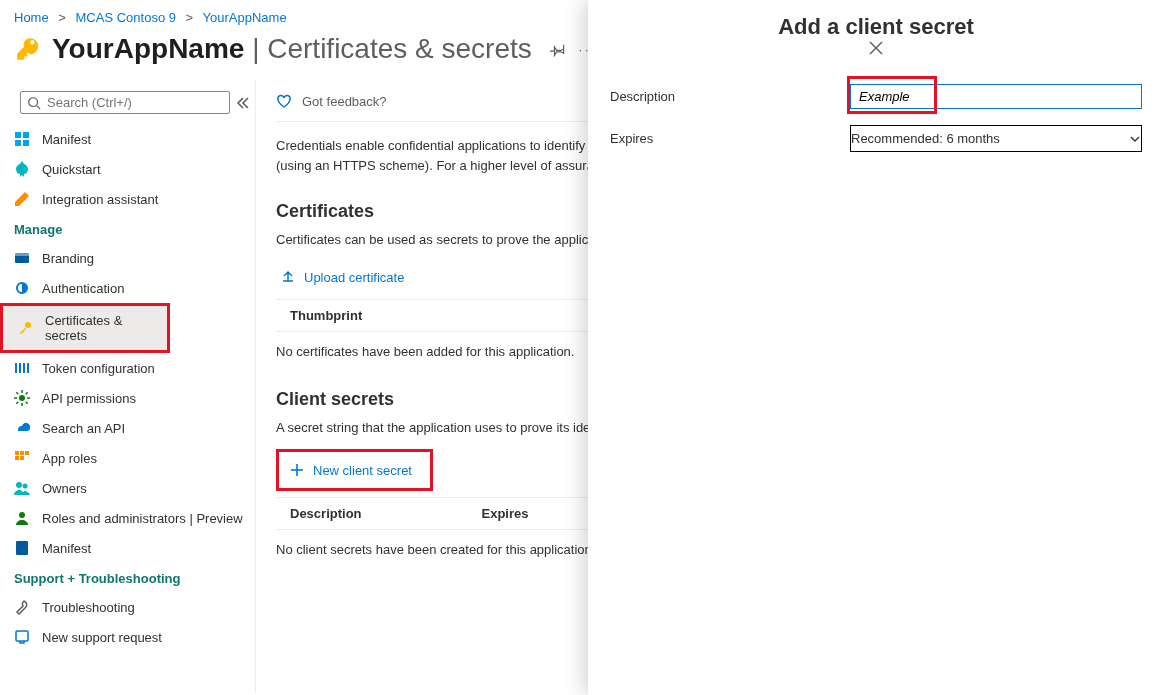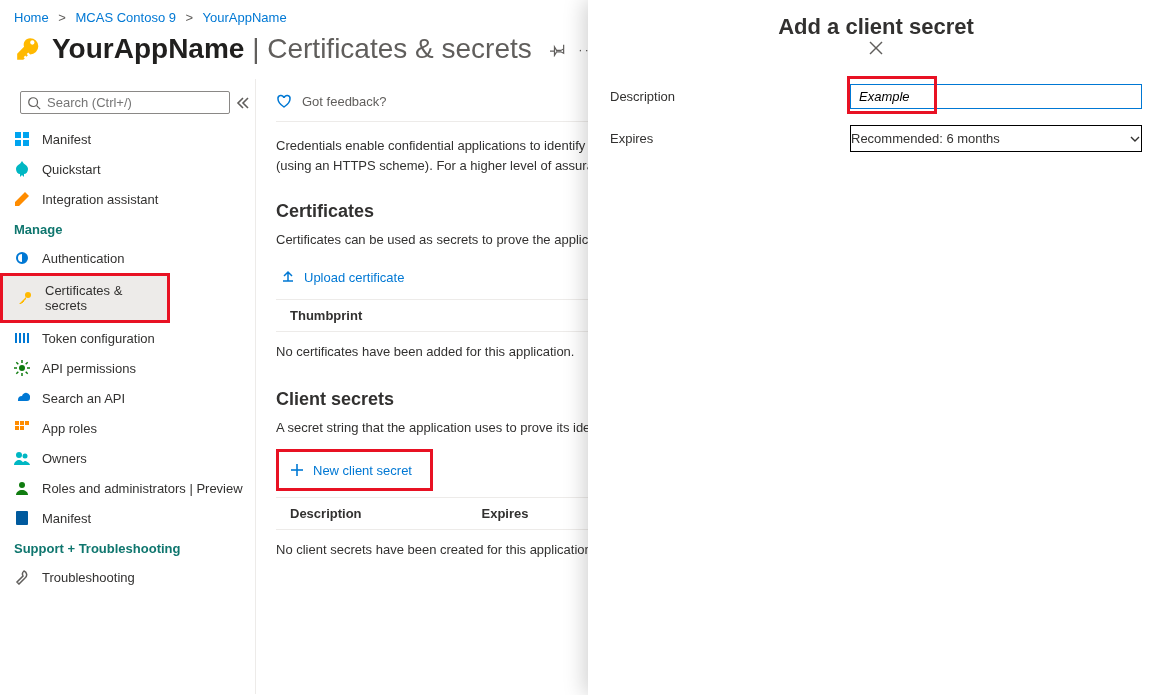--- a/index.html
+++ b/index.html
@@ -133,20 +133,29 @@
           <svg viewBox="0 0 16 16" width="16" height="16" fill="currentColor">
             <path d="M3 13L13 3l-2-2L1 11v4h4l10-10-2-2"></path>
           </svg>
         </span>
       <span>Integration assistant</span>
     </div>
 
     <div class="nav-header">Manage</div>
 
     <div class="nav-item">
+      <span class="ic c-dblue">
+          <svg viewBox="0 0 16 16" width="16" height="16" fill="currentColor">
+            <rect x="1" y="3" width="14" height="10" rx="1"></rect>
+            <rect x="1" y="3" width="14" height="3" fill="#fff" opacity="0.4"></rect>
+          </svg>
+        </span>
+      <span>Branding</span>
+    </div>
+    <div class="nav-item">
       <span class="ic c-blue">
           <svg viewBox="0 0 16 16" width="16" height="16" fill="none" stroke="currentColor" stroke-width="2">
             <circle cx="8" cy="8" r="5"></circle>
             <path d="M8 3a5 5 0 0 1 0 10" fill="currentColor" stroke="none"></path>
           </svg>
         </span>
       <span>Authentication</span>
     </div>
 
     <div class="hlbox-wide" style="width:170px; margin-left:0;">
@@ -231,20 +240,29 @@
 
     <div class="nav-header">Support + Troubleshooting</div>
 
     <div class="nav-item">
       <span class="ic c-gray">
           <svg viewBox="0 0 16 16" width="16" height="16" fill="none" stroke="currentColor" stroke-width="1.5">
             <path d="M10 2a4 4 0 0 1 1 7l-6 6-2-2 6-6a4 4 0 0 1 1-5z"></path>
           </svg>
         </span>
       <span>Troubleshooting</span>
+    </div>
+    <div class="nav-item">
+      <span class="ic c-blue">
+          <svg viewBox="0 0 16 16" width="16" height="16" fill="none" stroke="currentColor" stroke-width="1.5">
+            <rect x="2" y="2" width="12" height="10" rx="1"></rect>
+            <path d="M6 12v2h4v-2"></path>
+          </svg>
+        </span>
+      <span>New support request</span>
     </div>
   </div>
 
   <div class="content">
     <div class="feedback">
       <span class="ic"><svg viewBox="0 0 16 16" width="16" height="16" fill="none" stroke="currentColor" stroke-width="1.5">
             <path d="M8 14S2 10 2 6a3 3 0 0 1 6-1 3 3 0 0 1 6 1c0 4-6 8-6 8z"></path>
           </svg></span>
       <span>Got feedback?</span>
     </div>

